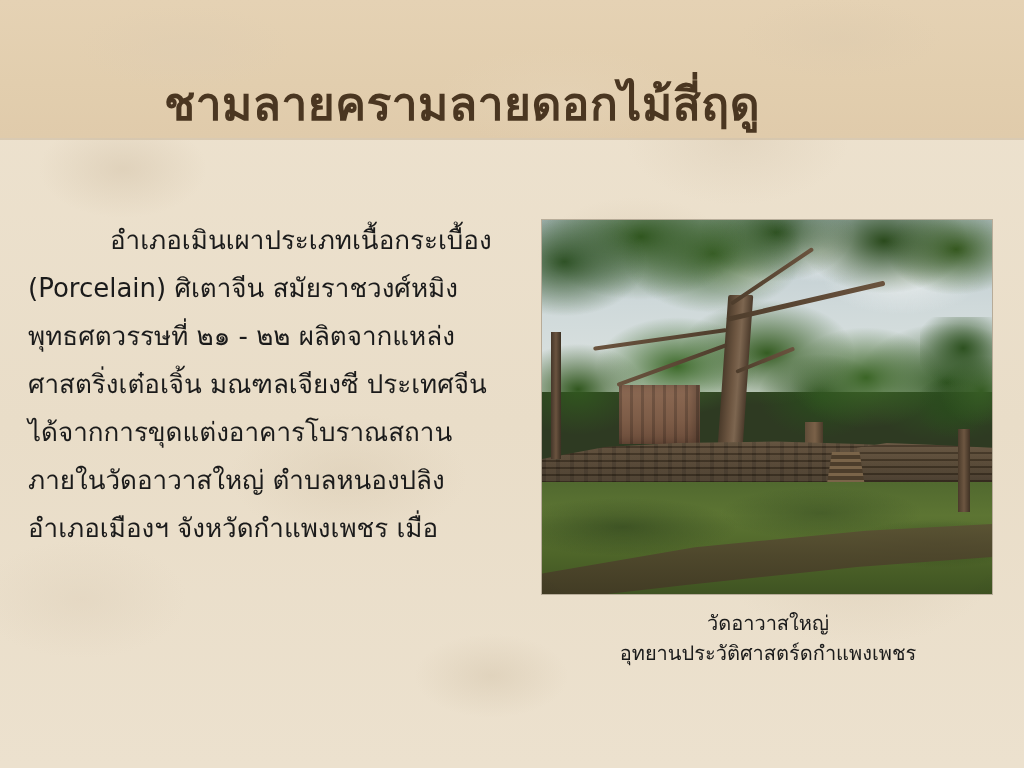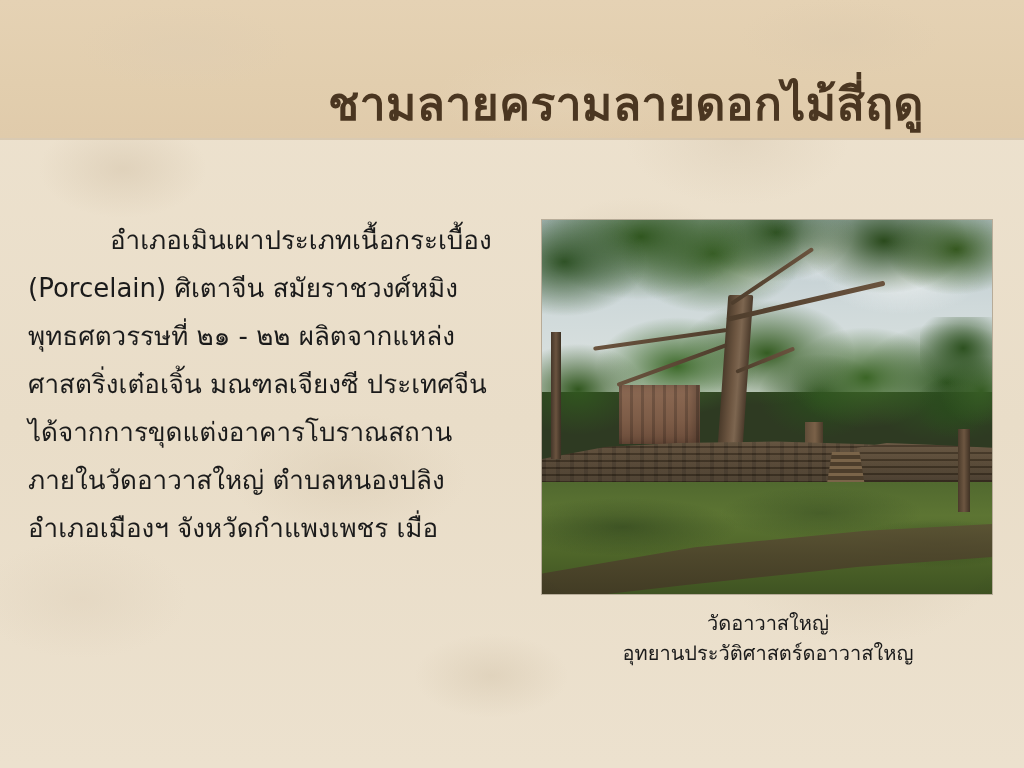--- a/index.html
+++ b/index.html
@@ -50,21 +50,21 @@
     width: 1024px;
     height: 2px;
     background: rgba(196,176,146,0.45);
   }
 
   #slide-title {
     position: absolute;
     left: 0;
     top: 44px;
     width: 924px;
-    text-align: right;
+    text-align: center;
     font-size: 46px;
     line-height: 58px;
     font-weight: bold;
     color: #4a3621;
     letter-spacing: 0.5px;
     white-space: nowrap;
   }
 
   
   #body-text {
@@ -276,16 +276,16 @@
       <div class="path"></div>
       <div class="fg-tree-right"></div>
       <div class="fg-trunk-right"></div>
       <div class="fg-trunk-left"></div>
       <div class="vignette"></div>
     </div>
   </div>
 
   <div id="photo-caption">
     <span class="cap-line">วัดอาวาสใหญ่</span>
-    <span class="cap-line">อุทยานประวัติศาสตร์ดอาวาสใหญ</span>
+    <span class="cap-line">อุทยานประวัติศาสตร์ดกำแพงเพชร</span>
   </div>
 
 </div>
 
 </body></html>

